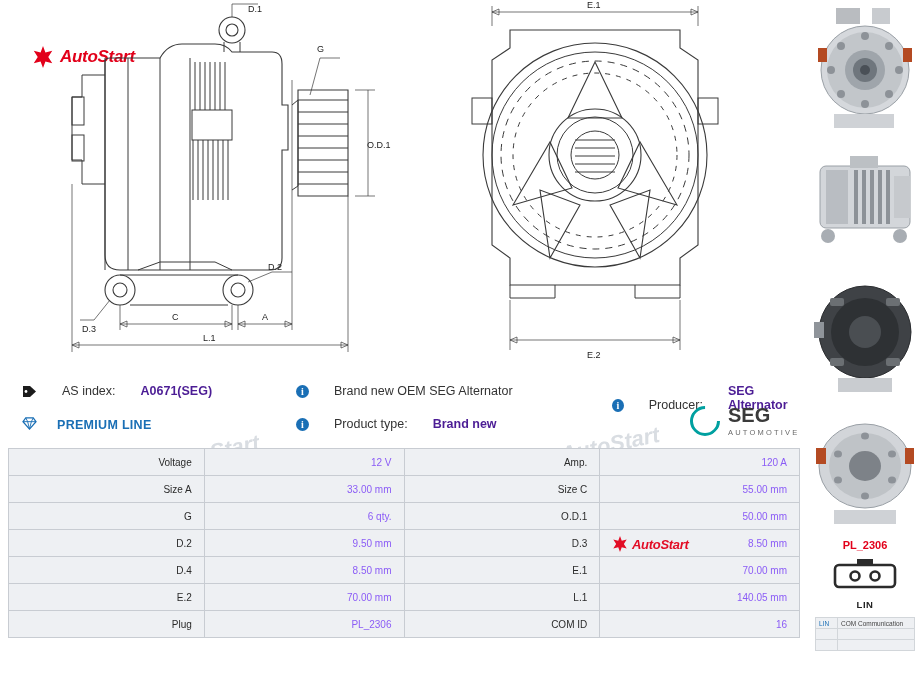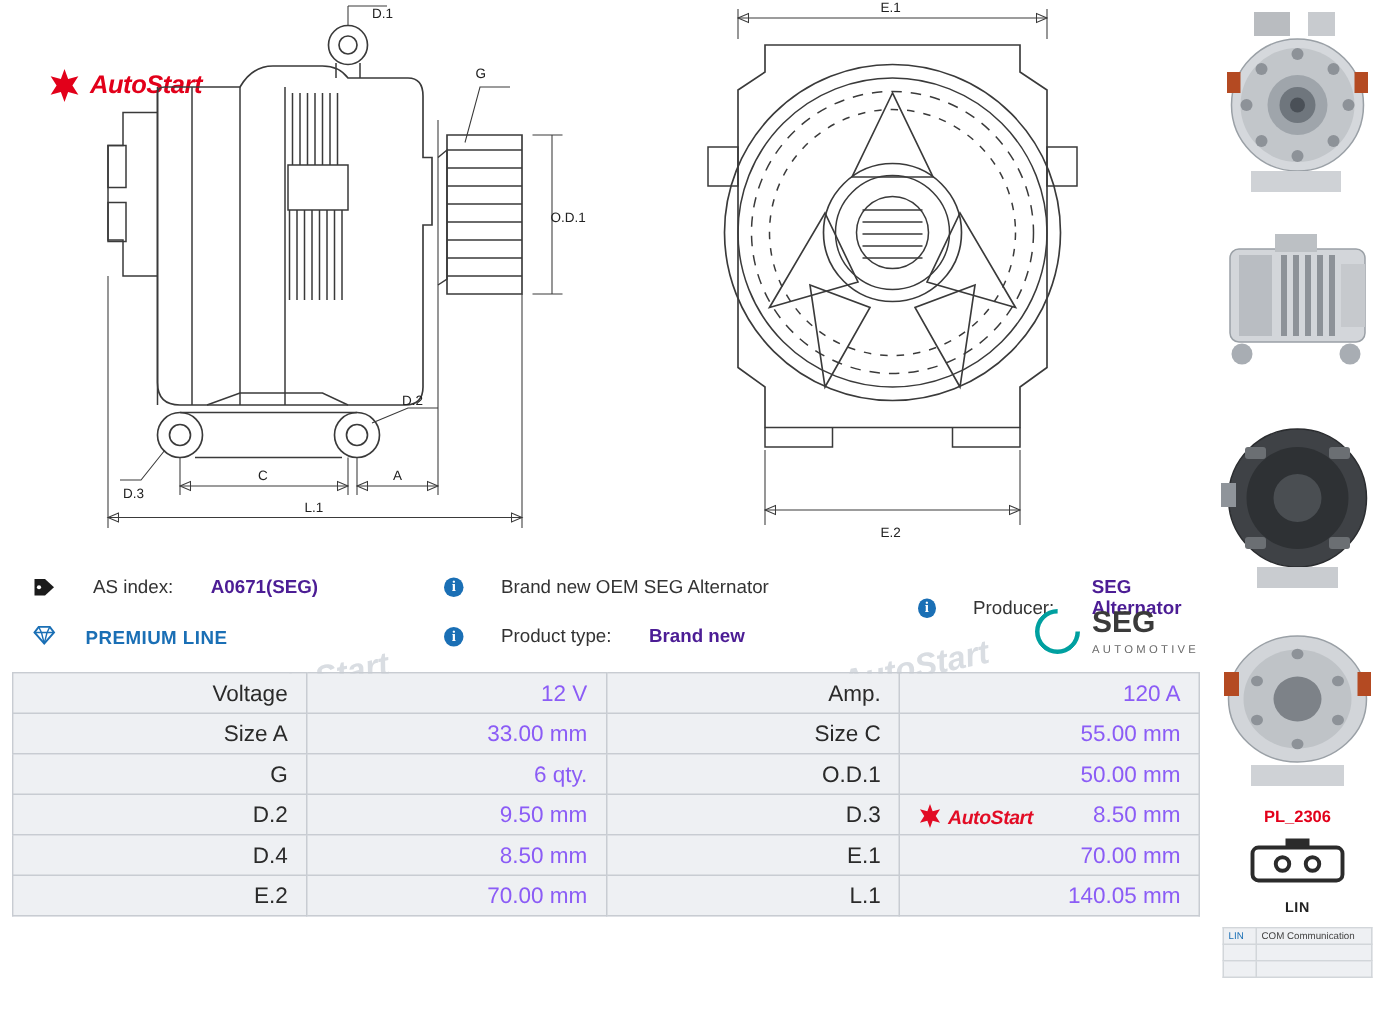--- a/index.html
+++ b/index.html
@@ -59,21 +59,21 @@
   .seg-ring {
     width:30px; height:30px; border-radius:50%;
     border:3px solid #00a0a0; border-right-color:transparent; transform:rotate(-45deg);
   }
   .seg-name { font-size:20px; font-weight:bold; color:#3a3a3a; line-height:1; }
   .seg-sub { font-size:7.5px; letter-spacing:2.2px; color:#6a6a6a; margin-top:3px; }
 
   
   .spec-table {
     position:absolute; left:8px; top:448px; width:792px;
-    border-collapse:collapse; font-size:15px;
+    border-collapse:collapse; font-size:10px;
   }
   .spec-table td {
     border:1px solid #c8ccd2;
     height:27px; padding:0 12px;
     background:#eef0f3;
   }
   .spec-table td.lbl { text-align:right; color:#2a2a2a; width:196px; }
   .spec-table td.val { text-align:right; color:#8b5cf6; width:200px; }
   .watermark-cell { position:relative; }
 
@@ -311,20 +311,26 @@
         <td class="lbl">D.4</td>
         <td class="val">8.50 mm</td>
         <td class="lbl">E.1</td>
         <td class="val">70.00 mm</td>
       </tr>
       <tr>
         <td class="lbl">E.2</td>
         <td class="val">70.00 mm</td>
         <td class="lbl">L.1</td>
         <td class="val">140.05 mm</td>
+      </tr>
+      <tr>
+        <td class="lbl">Plug</td>
+        <td class="val">PL_2306</td>
+        <td class="lbl">COM ID</td>
+        <td class="val">16</td>
       </tr>
     </tbody>
   </table>
 
   <div style="position:absolute;left:612px;top:536px;display:flex;align-items:center;gap:4px;opacity:.95;">
     <div class="brand-mark" style="width:16px;height:16px;"></div>
     <div class="brand-text" style="font-size:13px;">AutoStart</div>
   </div>
 
   <div class="photos">

